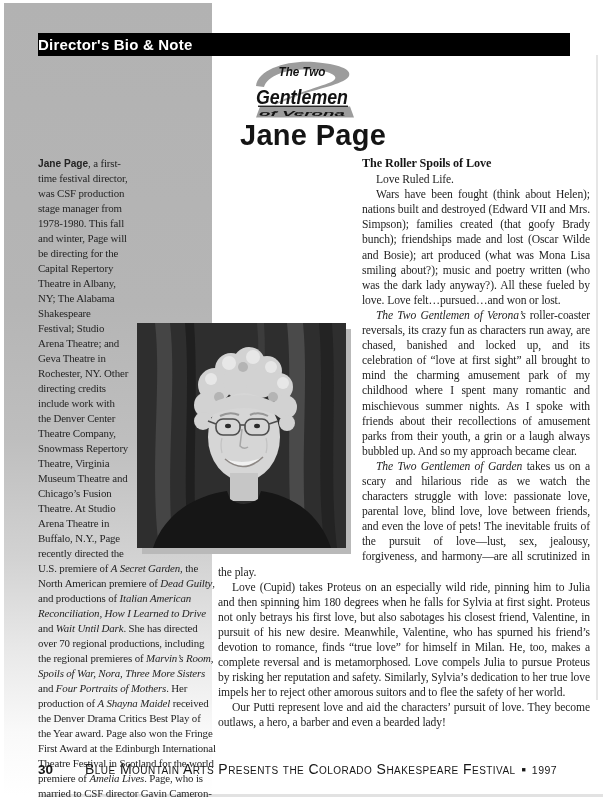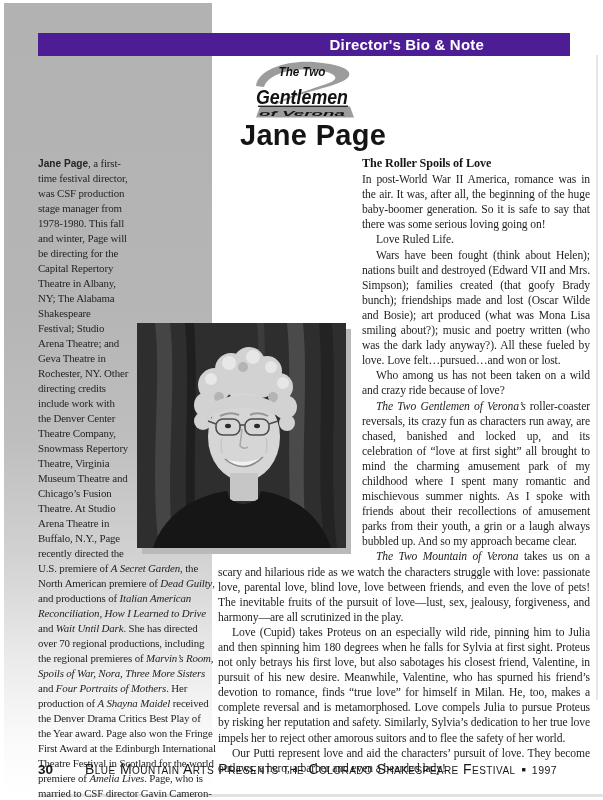--- a/index.html
+++ b/index.html
@@ -16,23 +16,23 @@
     background:linear-gradient(180deg,
       #b2b2b2 0%, #b5b5b5 38%, #bebebe 55%, #d2d2d2 70%,
       #e9e9e9 82%, #f9f9f9 92%, #ffffff 100%);
   }
   
   .edge-right{position:absolute;left:596px;top:55px;width:2px;height:645px;background:#e6e6e6;}
   .edge-bottom{position:absolute;left:40px;top:794px;width:563px;height:3px;background:#e2e2e2;}
 
   .header-bar{
     position:absolute;left:38px;top:33px;width:532px;height:23px;
-    background:#4c1d95;color:#ffffff;
+    background:#000000;color:#ffffff;
     font-family:"Liberation Sans",sans-serif;font-weight:bold;font-size:15px;
-    display:flex;align-items:center;justify-content:flex-end;
+    display:flex;align-items:center;justify-content:flex-start;
     padding-right:86px;box-sizing:border-box;letter-spacing:0.2px;
   }
 
   .logo{position:absolute;left:246px;top:59px;width:112px;height:63px;font-style:italic;}
   .logo svg{display:block;width:100%;height:100%;}
   .logo text{font-family:"Liberation Sans",sans-serif;font-weight:bold;fill:#121212;}
 
   .director-name{
     position:absolute;left:240px;top:119px;
     font-family:"Liberation Sans",sans-serif;font-weight:bold;
@@ -105,26 +105,24 @@
 <div class="sidebar">
   <div class="spacer-side"></div>
   <p><span class="bd sans">Jane Page</span><span>, a first-time festival director, was CSF production stage manager from 1978-1980. This fall and winter, Page will be directing for the Capital Repertory Theatre in Albany, NY; The Alabama Shakespeare Festival; Studio Arena Theatre; and Geva Theatre in Rochester, NY. Other directing credits include work with the Denver Center Theatre Company, Snowmass Repertory Theatre, Virginia Museum Theatre and Chicago’s Fusion Theatre. At Studio Arena Theatre in Buffalo, N.Y., Page recently directed the U.S. premiere of </span><span class="it">A Secret Garden</span><span>, the North American premiere of </span><span class="it">Dead Guilty</span><span>, and productions of </span><span class="it">Italian American Reconciliation, How I Learned to Drive</span><span> and </span><span class="it">Wait Until Dark</span><span>. She has directed over 70 regional productions, including the regional premieres of </span><span class="it">Marvin’s Room, Spoils of War, Nora, Three More Sisters</span><span> and </span><span class="it">Four Portraits of Mothers</span><span>. Her production of </span><span class="it">A Shayna Maidel</span><span> received the Denver Drama Critics Best Play of the Year award. Page also won the Fringe First Award at the Edinburgh International Theatre Festival in Scotland for the world premiere of </span><span class="it">Amelia Lives</span><span>. Page, who is married to CSF director Gavin Cameron-Webb, lives in Denver.</span></p>
 
 </div>
 
 <div class="main-col">
   <div class="spacer-main"></div>
   <h3 class="note-heading">The Roller Spoils of Love</h3>
   <div>
-      <p class="no-indent"><span>In post-World War II America, romance was in the air. It was, after all, the beginning of the huge baby-boomer generation. So it is safe to say that there was some serious loving going on!</span></p>
       <p><span>Love Ruled Life.</span></p>
       <p><span>Wars have been fought (think about Helen); nations built and destroyed (Edward VII and Mrs. Simpson); families created (that goofy Brady bunch); friendships made and lost (Oscar Wilde and Bosie); art produced (what was Mona Lisa smiling about?); music and poetry written (who was the dark lady anyway?). All these fueled by love. Love felt…pursued…and won or lost.</span></p>
-      <p><span>Who among us has not been taken on a wild and crazy ride because of love?</span></p>
       <p><span class="it">The Two Gentlemen of Verona’s</span><span> roller-coaster reversals, its crazy fun as characters run away, are chased, banished and locked up, and its celebration of “love at first sight” all brought to mind the charming amusement park of my childhood where I spent many romantic and mischievous summer nights. As I spoke with friends about their recollections of amusement parks from their youth, a grin or a laugh always bubbled up. And so my approach became clear.</span></p>
-      <p><span class="it">The Two Mountain of Verona</span><span> takes us on a scary and hilarious ride as we watch the characters struggle with love: passionate love, parental love, blind love, love between friends, and even the love of pets! The inevitable fruits of the pursuit of love—lust, sex, jealousy, forgiveness, and harmony—are all scrutinized in the play.</span></p>
+      <p><span class="it">The Two Gentlemen of Garden</span><span> takes us on a scary and hilarious ride as we watch the characters struggle with love: passionate love, parental love, blind love, love between friends, and even the love of pets! The inevitable fruits of the pursuit of love—lust, sex, jealousy, forgiveness, and harmony—are all scrutinized in the play.</span></p>
       <p><span>Love (Cupid) takes Proteus on an especially wild ride, pinning him to Julia and then spinning him 180 degrees when he falls for Sylvia at first sight. Proteus not only betrays his first love, but also sabotages his closest friend, Valentine, in pursuit of his new desire. Meanwhile, Valentine, who has spurned his friend’s devotion to romance, finds “true love” for himself in Milan. He, too, makes a complete reversal and is metamorphosed. Love compels Julia to pursue Proteus by risking her reputation and safety. Similarly, Sylvia’s dedication to her true love impels her to reject other amorous suitors and to flee the safety of her world.</span></p>
       <p><span>Our Putti represent love and aid the characters’ pursuit of love. They become outlaws, a hero, a barber and even a bearded lady!</span></p>
     </div>
 </div>
 
 <div class="photo">
   <svg viewBox="0 0 209 225" preserveAspectRatio="none">
     <rect width="209" height="225" fill="#2e2e2e"></rect>
     <path d="M18,0 C25,60 12,150 22,225 L36,225 C28,150 40,60 33,0 Z" fill="#454545"></path>
     <path d="M48,0 C54,70 44,160 52,225 L60,225 C54,160 62,70 57,0 Z" fill="#1f1f1f"></path>

